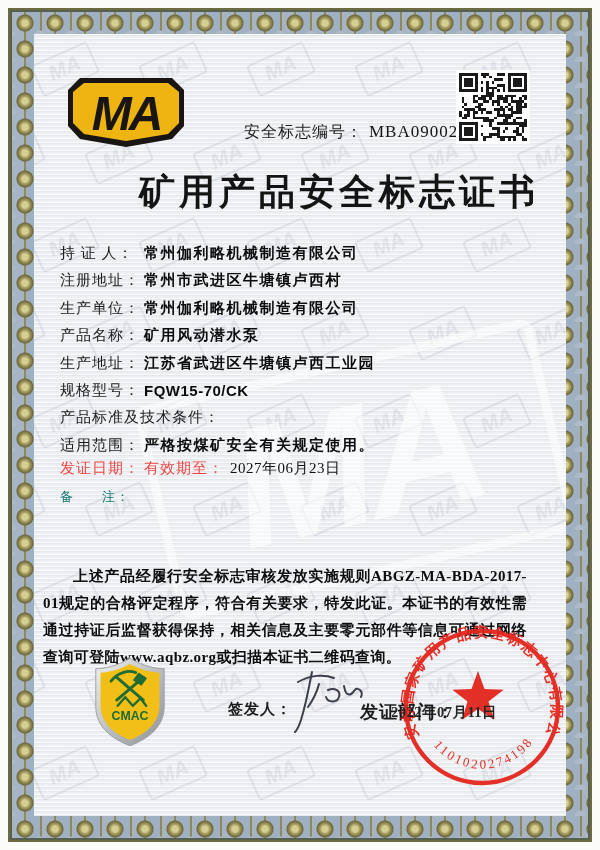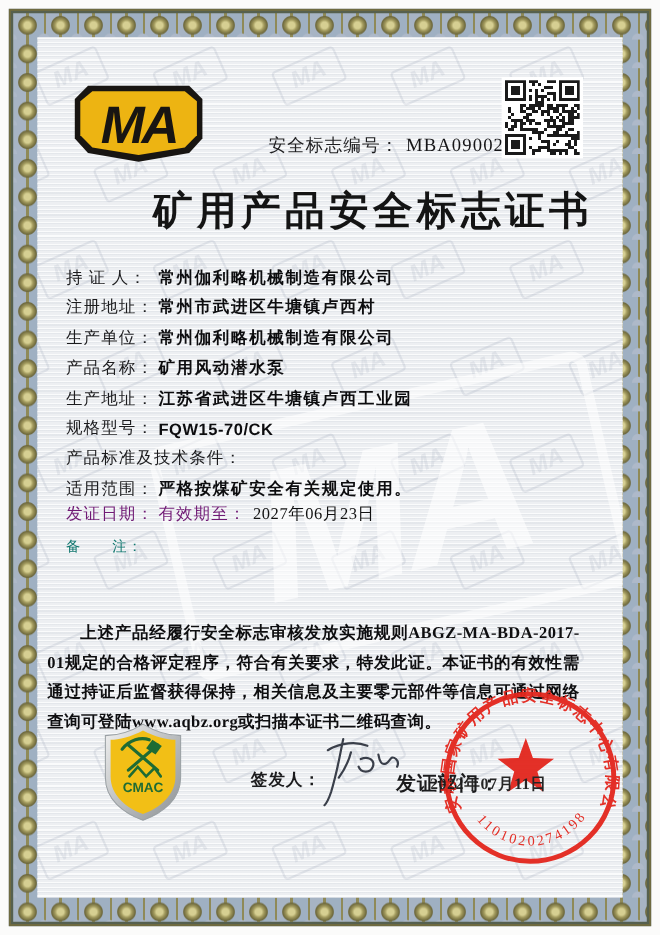--- a/index.html
+++ b/index.html
@@ -34,21 +34,21 @@
   #title{left:0;top:168px;width:100%;text-align:center;font-size:36px;font-weight:900;
          color:#141414;letter-spacing:4px;margin:0;padding-left:39px;}
   
   #fields{left:60px;top:240px;width:486px;}
   .field-row{display:flex;line-height:27.4px;font-size:15px;white-space:pre;}
   .field-row .label{width:84px;flex:none;color:#1c1c1e;letter-spacing:1px;}
   .field-row.wide .label{width:auto;margin-right:26px;}
   .field-row .val{font-weight:bold;color:#0d0d0f;letter-spacing:1.5px;}
   .field-row .val.latin{font-family:"Liberation Sans","DejaVu Sans",sans-serif;letter-spacing:0.5px;}
   #daterow{left:60px;top:457px;width:486px;display:flex;font-size:15px;line-height:22px;white-space:pre;}
-  #daterow .lbl{color:#701a75;letter-spacing:1px;}
+  #daterow .lbl{color:#ef4444;letter-spacing:1px;}
   #daterow .vl{color:#111;letter-spacing:0.5px;}
   #issue-label{width:84px;}  #issue-value{width:158px;}
   #expiry-label{width:86px;}
   #remarkrow{left:60px;top:488px;font-size:13px;color:#0f766e;letter-spacing:1px;white-space:pre;}
   
   #statement{left:43px;top:563px;width:484px;font-size:15px;font-weight:bold;color:#0e0e10;
     line-height:27px;text-align:justify;text-indent:2em;letter-spacing:0.4px;margin:0;}
   
   #cmac{left:92px;top:656px;width:76px;height:92px;}
   #signer-label{left:228px;top:700px;font-size:15px;font-weight:600;color:#1b1b1d;letter-spacing:1px;}

